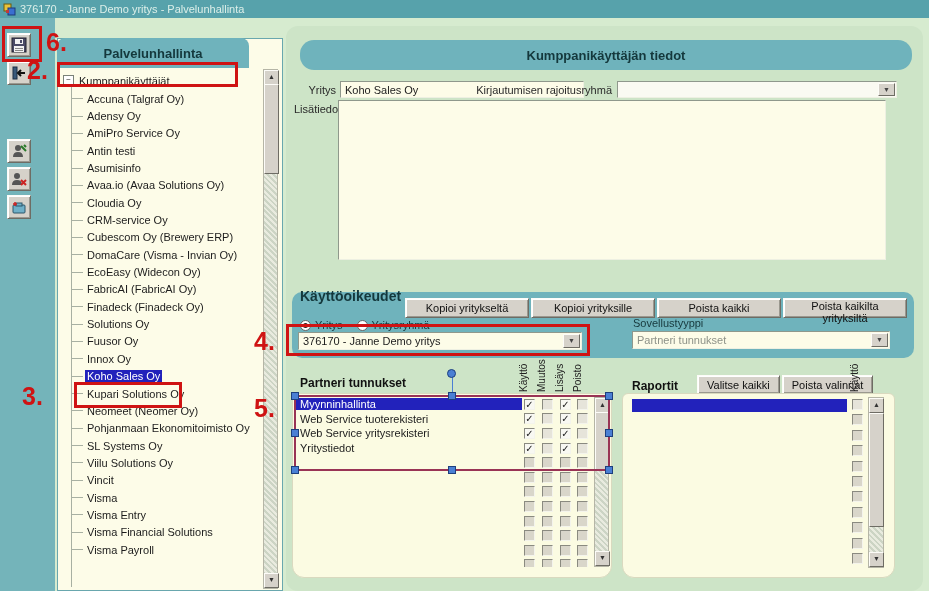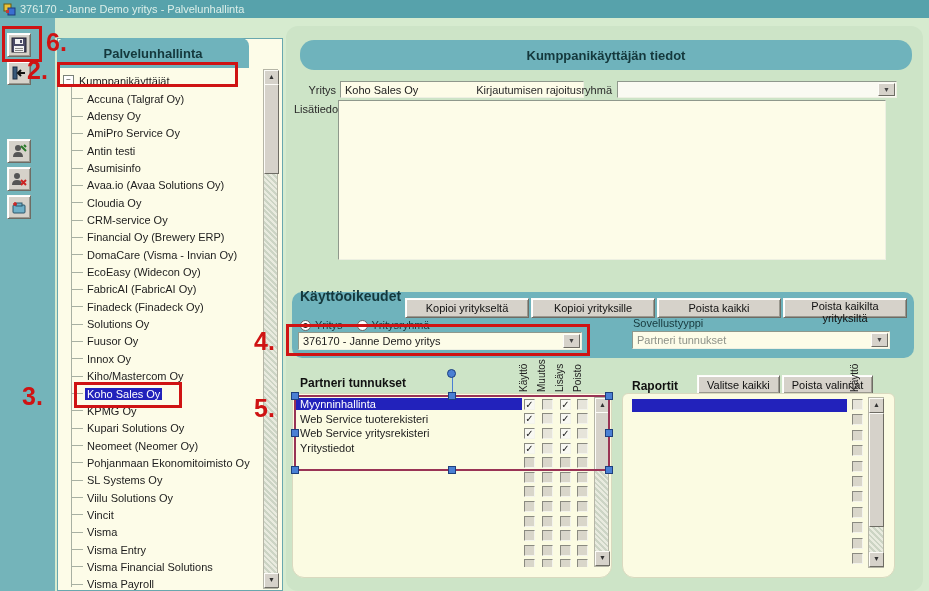--- a/index.html
+++ b/index.html
@@ -204,21 +204,21 @@
           <div class="tree-row">
             <span class="tree-tick"></span>
             <span class="tree-label">Cloudia Oy</span>
           </div>
           <div class="tree-row">
             <span class="tree-tick"></span>
             <span class="tree-label">CRM-service Oy</span>
           </div>
           <div class="tree-row">
             <span class="tree-tick"></span>
-            <span class="tree-label">Financial Oy (Brewery ERP)</span>
+            <span class="tree-label">Cubescom Oy (Brewery ERP)</span>
           </div>
           <div class="tree-row">
             <span class="tree-tick"></span>
             <span class="tree-label">DomaCare (Visma - Invian Oy)</span>
           </div>
           <div class="tree-row">
             <span class="tree-tick"></span>
             <span class="tree-label">EcoEasy (Widecon Oy)</span>
           </div>
           <div class="tree-row">
@@ -236,29 +236,21 @@
           <div class="tree-row">
             <span class="tree-tick"></span>
             <span class="tree-label">Fuusor Oy</span>
           </div>
           <div class="tree-row">
             <span class="tree-tick"></span>
             <span class="tree-label">Innox Oy</span>
           </div>
           <div class="tree-row">
             <span class="tree-tick"></span>
-            <span class="tree-label">Kiho/Mastercom Oy</span>
-          </div>
-          <div class="tree-row">
-            <span class="tree-tick"></span>
             <span class="tree-label selected">Koho Sales Oy</span>
-          </div>
-          <div class="tree-row">
-            <span class="tree-tick"></span>
-            <span class="tree-label">KPMG Oy</span>
           </div>
           <div class="tree-row">
             <span class="tree-tick"></span>
             <span class="tree-label">Kupari Solutions Oy</span>
           </div>
           <div class="tree-row">
             <span class="tree-tick"></span>
             <span class="tree-label">Neomeet (Neomer Oy)</span>
           </div>
           <div class="tree-row">

